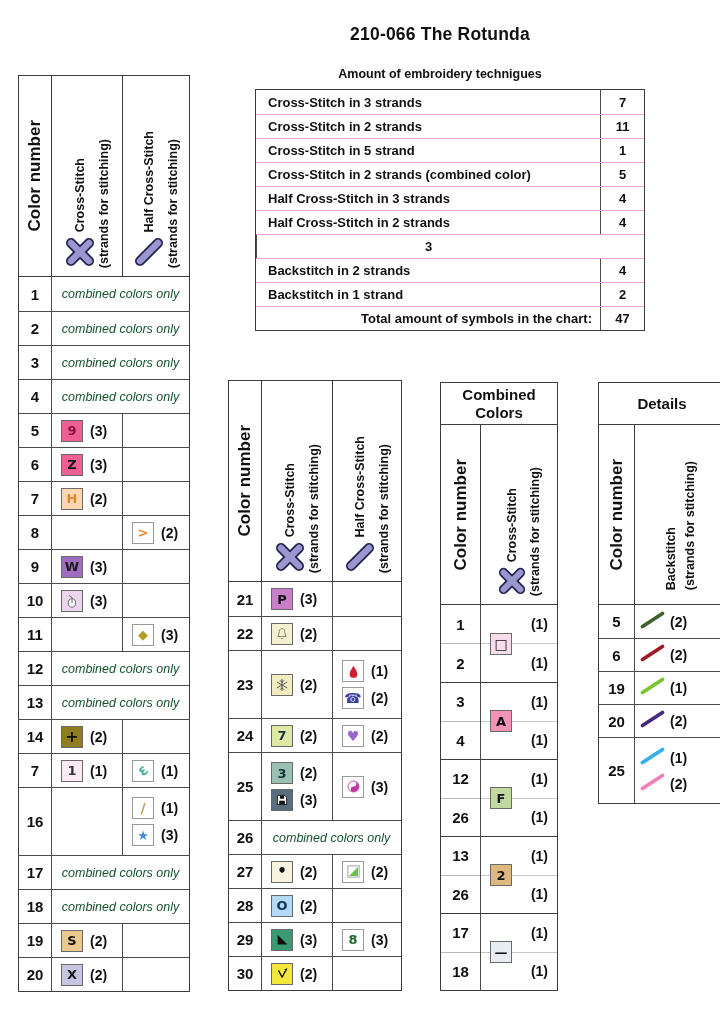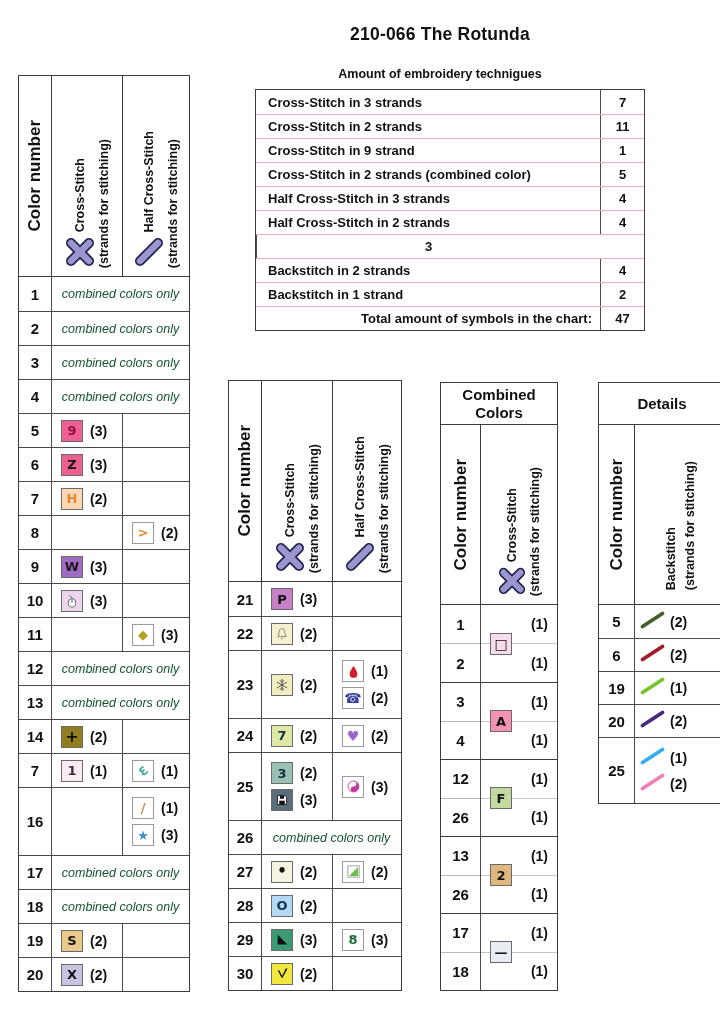--- a/index.html
+++ b/index.html
@@ -109,21 +109,21 @@
 <div class="abs" id="tech-table">
     <div class="tech-row">
       <div class="tech-label">Cross-Stitch in 3 strands</div>
       <div class="tech-count">7</div>
     </div>
     <div class="tech-row">
       <div class="tech-label">Cross-Stitch in 2 strands</div>
       <div class="tech-count">11</div>
     </div>
     <div class="tech-row">
-      <div class="tech-label">Cross-Stitch in 9 strand</div>
+      <div class="tech-label">Cross-Stitch in 5 strand</div>
       <div class="tech-count">1</div>
     </div>
     <div class="tech-row">
       <div class="tech-label">Cross-Stitch in 2 strands (combined color)</div>
       <div class="tech-count">5</div>
     </div>
     <div class="tech-row">
       <div class="tech-label">Half Cross-Stitch in 3 strands</div>
       <div class="tech-count">4</div>
     </div>

